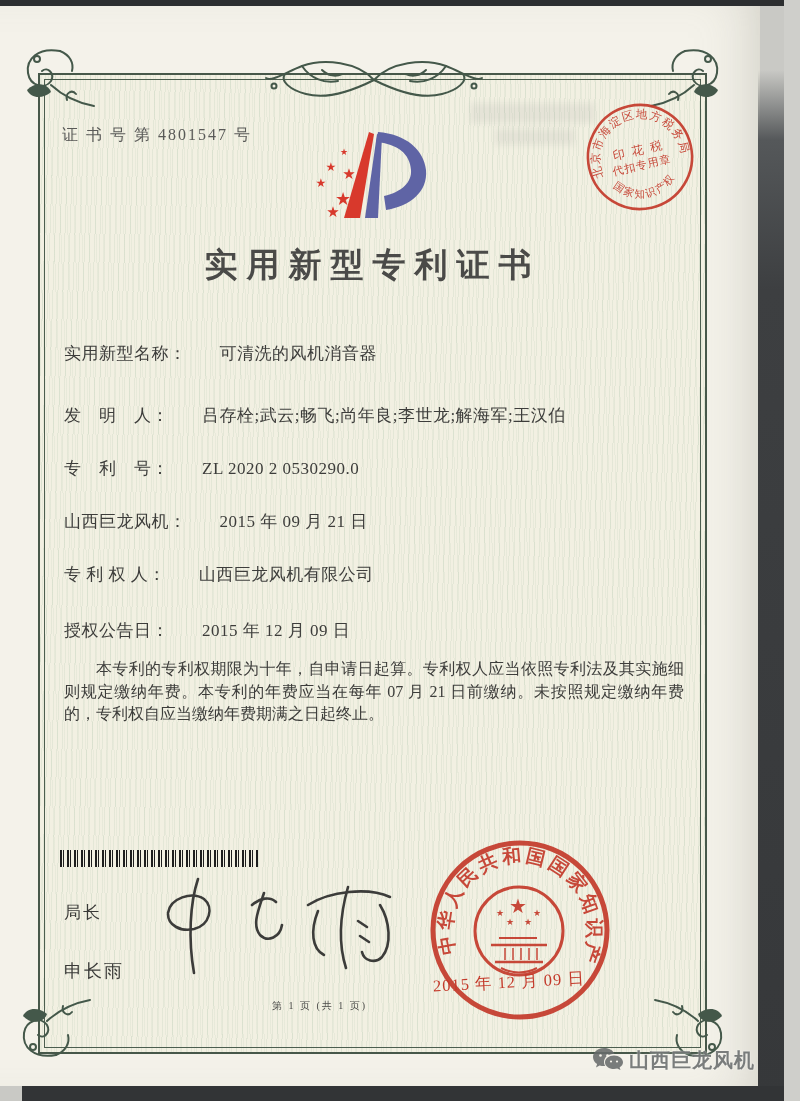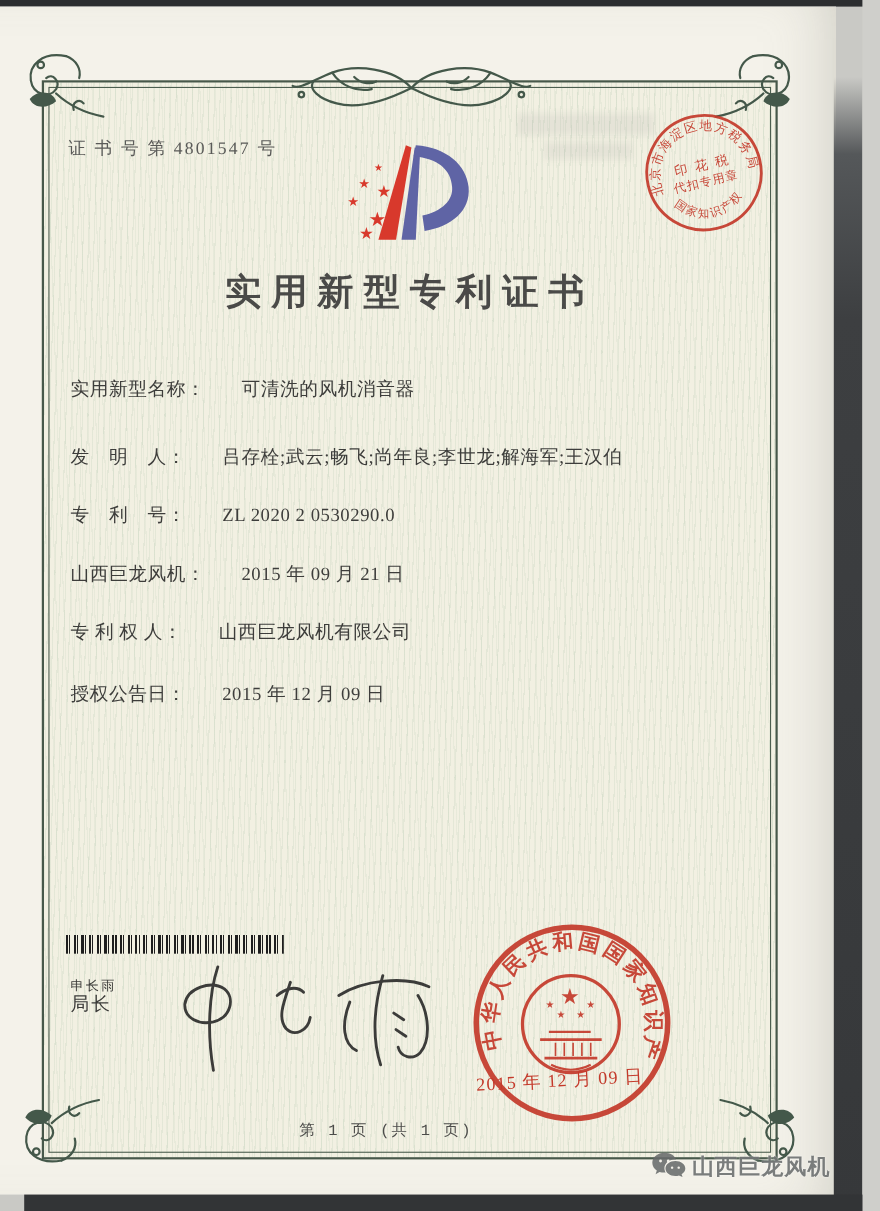--- a/index.html
+++ b/index.html
@@ -30,27 +30,27 @@
     font-size:33px;font-weight:600;color:#4a4a48;letter-spacing:9px;}
   .fields{position:absolute;left:24px;top:0;width:620px;}
   .field{position:absolute;left:0;font-size:17px;color:#3d3d3b;letter-spacing:.5px;white-space:nowrap;}
   .field .v{margin-left:5px;padding-left:28px;}
   .paras{position:absolute;left:24px;top:583px;width:620px;font-size:16px;line-height:22.5px;
     color:#3d3d3b;text-align:justify;}
   .paras p{margin:0;text-indent:2em;}
   .barcode{position:absolute;left:20px;top:775px;width:198px;height:17px;
     background:repeating-linear-gradient(90deg,#1e1e1e 0 2px,#f2f0e2 2px 3px,#1e1e1e 3px 4px,#f2f0e2 4px 7px,#1e1e1e 7px 9px,#f2f0e2 9px 10px,#1e1e1e 10px 11px,#f2f0e2 11px 14px);}
   .signer-pos{position:absolute;left:24px;top:826px;font-size:17px;color:#3a3a38;letter-spacing:2px;}
-  .signer-name{position:absolute;left:24px;top:813px;font-size:12px;color:#3a3a38;letter-spacing:2px;text-align:right;}
+  .signer-name{position:absolute;left:24px;top:884px;font-size:18px;color:#3a3a38;letter-spacing:2px;text-align:right;}
   .signature{position:absolute;left:100px;top:798px;width:280px;height:105px;}
   .signature path{stroke:#3c3c3a;stroke-width:2.6;fill:none;stroke-linecap:round;}
   .seal{position:absolute;left:385px;top:760px;width:190px;height:190px;}
   .seal text{font-family:"Liberation Serif","DejaVu Serif",serif;}
   .stamp{position:absolute;left:540px;top:22px;width:120px;height:120px;transform:rotate(-13deg);opacity:.92;}
-  .footer-page{position:absolute;left:232px;top:944px;font-size:14px;color:#4c4c4a;letter-spacing:2px;font-family:Liberation Mono, monospace;}
+  .footer-page{position:absolute;left:232px;top:924px;font-size:10px;color:#4c4c4a;letter-spacing:2px;}
   .ghost{position:absolute;background:rgba(140,140,138,.12);filter:blur(3px);}
   
   .watermark{position:absolute;left:592px;top:1046px;display:flex;align-items:center;gap:5px;z-index:5;
     font-family:"Liberation Sans","DejaVu Sans",sans-serif;}
   .watermark .wm-text{font-size:20px;font-weight:700;color:rgba(104,107,107,.88);letter-spacing:1px;
     text-shadow:0 0 2px rgba(255,255,255,.8);}
   .star{fill:#d8392c;}
 </style>
 </head>
 <body>
@@ -134,20 +134,21 @@
     <div class="fields">
       <div class="field" style="top:267px"><span>实用新型名称：</span><span class="v">可清洗的风机消音器</span></div>
       <div class="field" style="top:329px"><span>发　明　人：</span><span class="v">吕存栓;武云;畅飞;尚年良;李世龙;解海军;王汉伯</span></div>
       <div class="field" style="top:382px"><span>专　利　号：</span><span class="v">ZL 2020 2 0530290.0</span></div>
       <div class="field" style="top:435px"><span>山西巨龙风机：</span><span class="v">2015 年 09 月 21 日</span></div>
       <div class="field" style="top:488px"><span>专 利 权 人：</span><span class="v">山西巨龙风机有限公司</span></div>
       <div class="field" style="top:544px"><span>授权公告日：</span><span class="v">2015 年 12 月 09 日</span></div>
     </div>
 
     <div class="paras">
+      <p>本专利的专利权期限为十年，自申请日起算。专利权人应当依照专利法及其实施细则规定缴纳年费。本专利的年费应当在每年 07 月 21 日前缴纳。未按照规定缴纳年费的，专利权自应当缴纳年费期满之日起终止。</p>
     </div>
 
     <div class="barcode"></div>
 
     <div class="signer-pos">局长</div>
     <div class="signer-name">申长雨</div>
     <svg class="signature" viewBox="0 0 280 105">
       <path d="M58,6 C50,30 48,66 54,100"></path>
       <path d="M28,40 C30,25 52,18 64,26 C74,34 70,52 54,56 C40,59 28,52 28,41"></path>
       <path d="M112,32 C120,25 130,23 136,29"></path>

